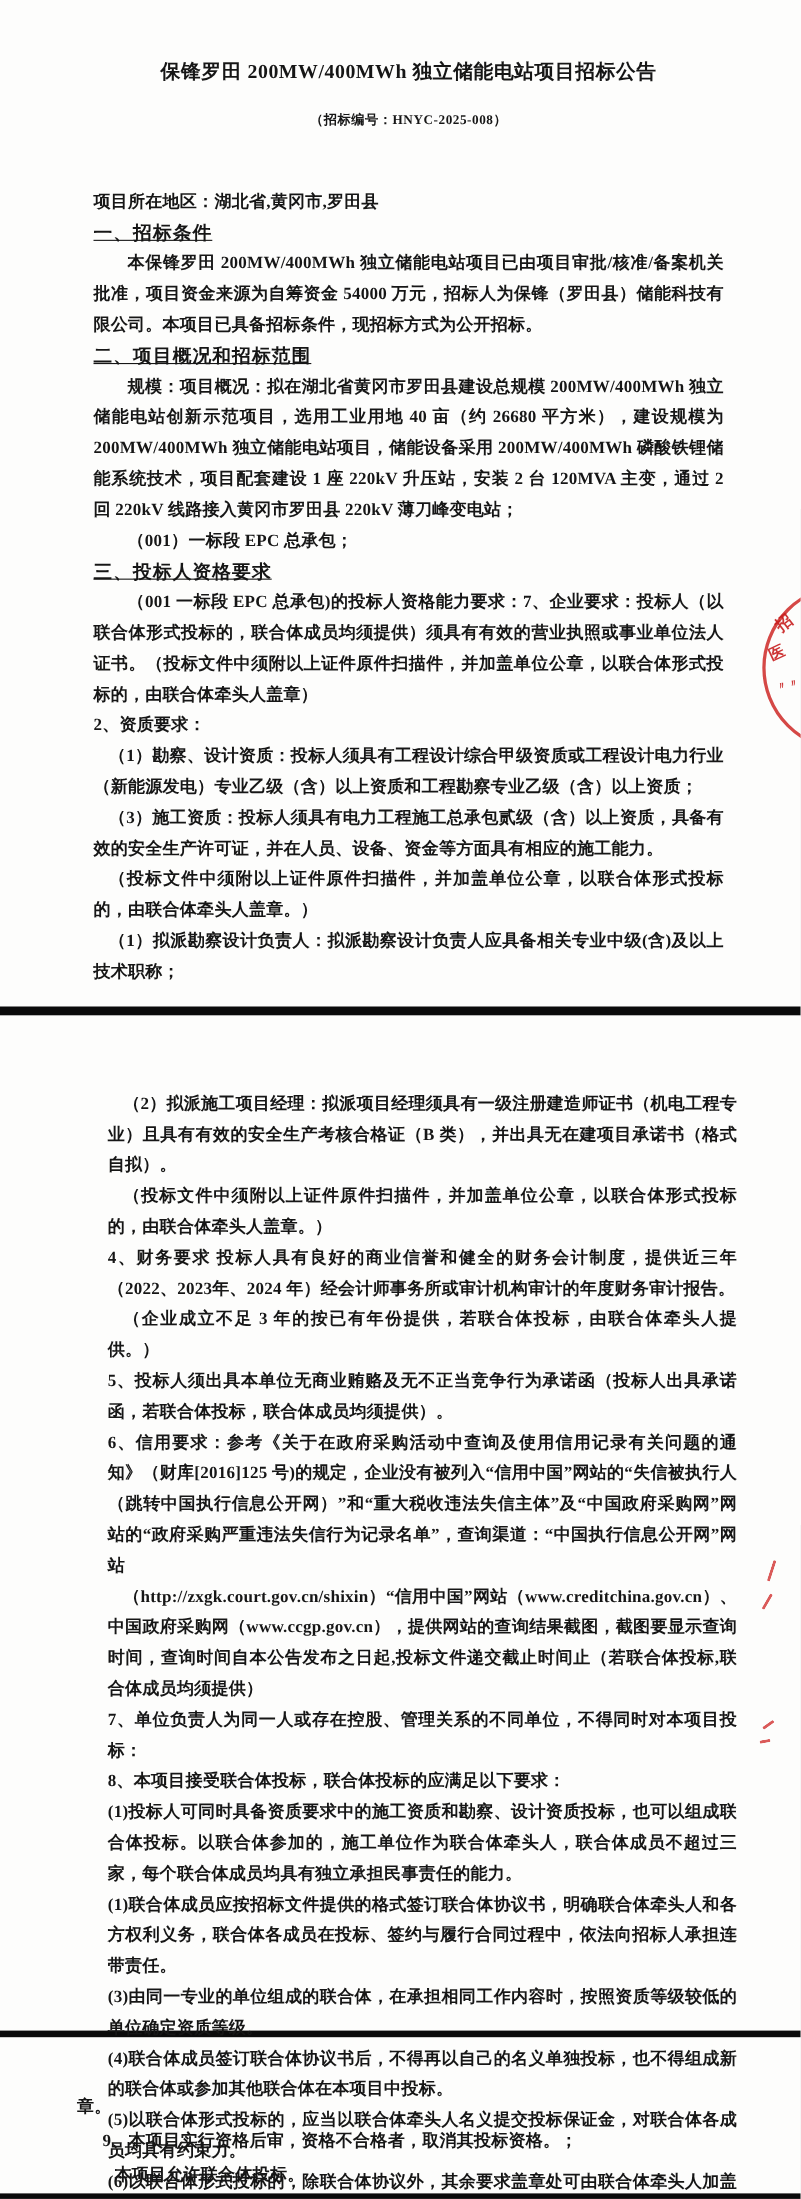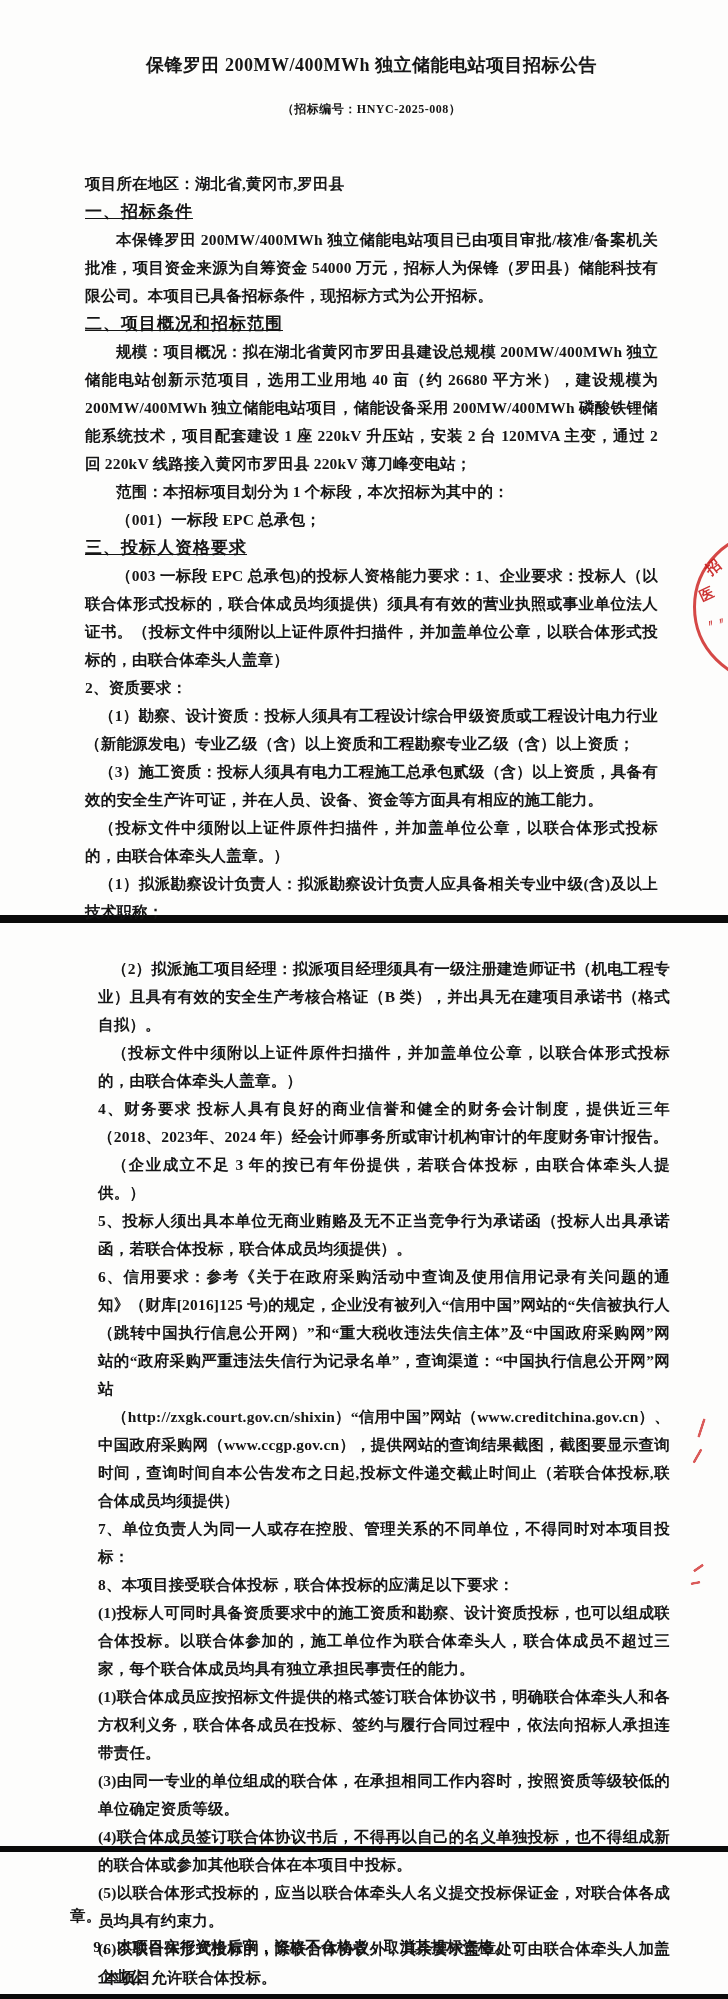--- a/index.html
+++ b/index.html
@@ -7,21 +7,21 @@
     position:relative;
     width:728px;height:1999px;
     margin:0 auto;
     background:#fdfdfc;
     overflow:hidden;
     font-family:"Liberation Serif","DejaVu Serif",serif;
     color:#161616;
   }
   .page{box-sizing:border-box;}
   .page1{height:915px;padding:50px 70px 0 85px;}
-  .page2{height:923px;padding:32px 58px 0 98px;}
+  .page2{height:923px;padding:67px 58px 0 98px;}
   .page3{height:142px;padding:48px 58px 0 70px;}
   .divider{height:8px;background:#0b0b0b;}
   .divider.thin{height:6px;}
   .divider.bottom{height:5px;}
   h1.doc-title{
     margin:0;text-align:center;
     font-size:18px;font-weight:700;line-height:30px;letter-spacing:.5px;
   }
   h2.doc-subtitle{
     margin:14px 0 0 0;text-align:center;
@@ -64,39 +64,38 @@
 
   <section class="page page1">
     <h1 class="doc-title">保锋罗田 200MW/400MWh 独立储能电站项目招标公告</h1>
     <h2 class="doc-subtitle">（招标编号：HNYC-2025-008）</h2>
     <div class="body-blocks">
         <p class="blk bp">项目所在地区：湖北省,黄冈市,罗田县</p>
         <p class="blk bh">一、招标条件</p>
         <p class="blk bp ind2">本保锋罗田 200MW/400MWh 独立储能电站项目已由项目审批/核准/备案机关批准，项目资金来源为自筹资金 54000 万元，招标人为保锋（罗田县）储能科技有限公司。本项目已具备招标条件，现招标方式为公开招标。</p>
         <p class="blk bh">二、项目概况和招标范围</p>
         <p class="blk bp ind2">规模：项目概况：拟在湖北省黄冈市罗田县建设总规模 200MW/400MWh 独立储能电站创新示范项目，选用工业用地 40 亩（约 26680 平方米），建设规模为 200MW/400MWh 独立储能电站项目，储能设备采用 200MW/400MWh 磷酸铁锂储能系统技术，项目配套建设 1 座 220kV 升压站，安装 2 台 120MVA 主变，通过 2 回 220kV 线路接入黄冈市罗田县 220kV 薄刀峰变电站；</p>
-        <p class="blk bp ind2">范围：本招标项目划分为 1 个标段，本次招标为其中的：</p>
         <p class="blk bp ind2">（001）一标段 EPC 总承包；</p>
         <p class="blk bh">三、投标人资格要求</p>
-        <p class="blk bp ind2">（003 一标段 EPC 总承包)的投标人资格能力要求：1、企业要求：投标人（以联合体形式投标的，联合体成员均须提供）须具有有效的营业执照或事业单位法人证书。（投标文件中须附以上证件原件扫描件，并加盖单位公章，以联合体形式投标的，由联合体牵头人盖章）</p>
+        <p class="blk bp ind2">（001 一标段 EPC 总承包)的投标人资格能力要求：7、企业要求：投标人（以联合体形式投标的，联合体成员均须提供）须具有有效的营业执照或事业单位法人证书。（投标文件中须附以上证件原件扫描件，并加盖单位公章，以联合体形式投标的，由联合体牵头人盖章）</p>
         <p class="blk bp">2、资质要求：</p>
         <p class="blk bp ind1">（1）勘察、设计资质：投标人须具有工程设计综合甲级资质或工程设计电力行业（新能源发电）专业乙级（含）以上资质和工程勘察专业乙级（含）以上资质；</p>
         <p class="blk bp ind1">（3）施工资质：投标人须具有电力工程施工总承包贰级（含）以上资质，具备有效的安全生产许可证，并在人员、设备、资金等方面具有相应的施工能力。</p>
         <p class="blk bp ind1">（投标文件中须附以上证件原件扫描件，并加盖单位公章，以联合体形式投标的，由联合体牵头人盖章。）</p>
         <p class="blk bp ind1">（1）拟派勘察设计负责人：拟派勘察设计负责人应具备相关专业中级(含)及以上技术职称；</p>
       </div>
   </section>
 
   <div class="divider"></div>
 
   <section class="page page2">
     <div class="body-blocks">
         <p class="blk bp ind1">（2）拟派施工项目经理：拟派项目经理须具有一级注册建造师证书（机电工程专业）且具有有效的安全生产考核合格证（B 类），并出具无在建项目承诺书（格式自拟）。</p>
         <p class="blk bp ind1">（投标文件中须附以上证件原件扫描件，并加盖单位公章，以联合体形式投标的，由联合体牵头人盖章。）</p>
-        <p class="blk bp">4、财务要求 投标人具有良好的商业信誉和健全的财务会计制度，提供近三年（2018、2023年、2024 年）经会计师事务所或审计机构审计的年度财务审计报告。</p>
+        <p class="blk bp">4、财务要求 投标人具有良好的商业信誉和健全的财务会计制度，提供近三年（2022、2023年、2024 年）经会计师事务所或审计机构审计的年度财务审计报告。</p>
         <p class="blk bp ind1">（企业成立不足 3 年的按已有年份提供，若联合体投标，由联合体牵头人提供。）</p>
         <p class="blk bp">5、投标人须出具本单位无商业贿赂及无不正当竞争行为承诺函（投标人出具承诺函，若联合体投标，联合体成员均须提供）。</p>
         <p class="blk bp">6、信用要求：参考《关于在政府采购活动中查询及使用信用记录有关问题的通知》（财库[2016]125 号)的规定，企业没有被列入“信用中国”网站的“失信被执行人（跳转中国执行信息公开网）”和“重大税收违法失信主体”及“中国政府采购网”网站的“政府采购严重违法失信行为记录名单”，查询渠道：“中国执行信息公开网”网站</p>
         <p class="blk bp ind1">（http://zxgk.court.gov.cn/shixin）“信用中国”网站（www.creditchina.gov.cn）、中国政府采购网（www.ccgp.gov.cn），提供网站的查询结果截图，截图要显示查询时间，查询时间自本公告发布之日起,投标文件递交截止时间止（若联合体投标,联合体成员均须提供）</p>
         <p class="blk bp">7、单位负责人为同一人或存在控股、管理关系的不同单位，不得同时对本项目投标：</p>
         <p class="blk bp">8、本项目接受联合体投标，联合体投标的应满足以下要求：</p>
         <p class="blk bp">(1)投标人可同时具备资质要求中的施工资质和勘察、设计资质投标，也可以组成联合体投标。以联合体参加的，施工单位作为联合体牵头人，联合体成员不超过三家，每个联合体成员均具有独立承担民事责任的能力。</p>
         <p class="blk bp">(1)联合体成员应按招标文件提供的格式签订联合体协议书，明确联合体牵头人和各方权利义务，联合体各成员在投标、签约与履行合同过程中，依法向招标人承担连带责任。</p>
         <p class="blk bp">(3)由同一专业的单位组成的联合体，在承担相同工作内容时，按照资质等级较低的单位确定资质等级。</p>
         <p class="blk bp">(4)联合体成员签订联合体协议书后，不得再以自己的名义单独投标，也不得组成新的联合体或参加其他联合体在本项目中投标。</p>

